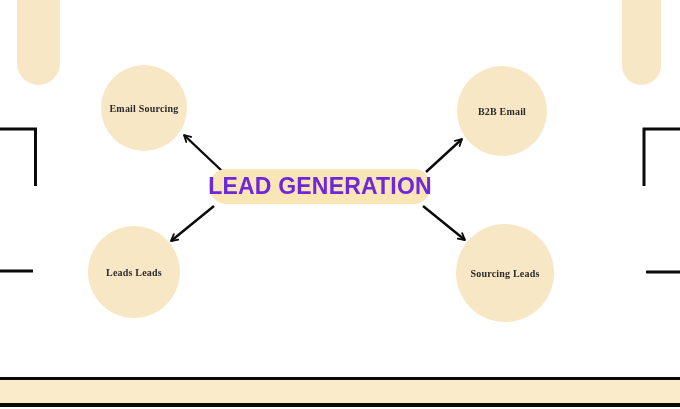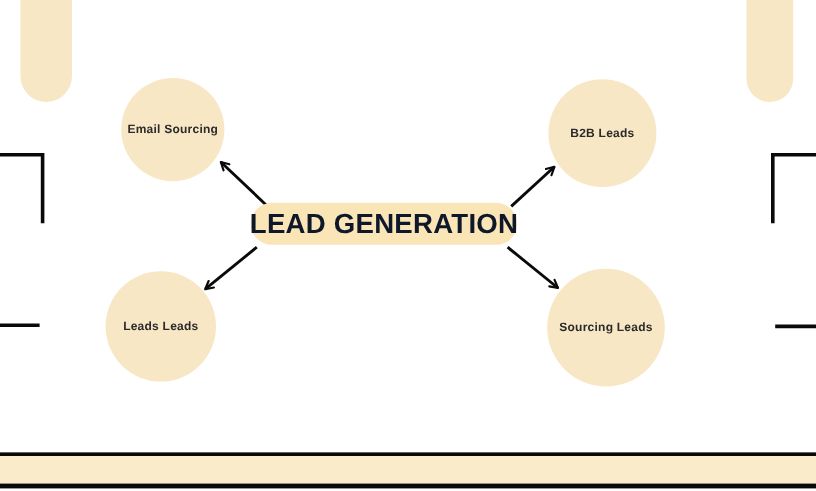--- a/index.html
+++ b/index.html
@@ -24,20 +24,21 @@
     width: 680px; height: 409px;
   }
   .node {
     position: absolute;
     background: #F8E7C5;
     border-radius: 50%;
     display: flex;
     align-items: center;
     justify-content: center;
     text-align: center;
+    font-family: Liberation Serif, serif;
   }
   .node span {
     font-size: 10px;
     font-weight: 700;
     color: #2b2b2b;
     letter-spacing: 0.2px;
   }
   .node-email   { left: 101px; top: 65px;  width: 86px; height: 86px; }
   .node-b2b     { left: 457px; top: 66px;  width: 90px; height: 90px; }
   .node-sales   { left: 88px;  top: 226px; width: 92px; height: 92px; }
@@ -48,21 +49,21 @@
     width: 222px; height: 35px;
     background: #FAE5B6;
     border-radius: 18px;
     display: flex;
     align-items: center;
     justify-content: center;
   }
   .center-pill span {
     font-size: 23px;
     font-weight: 700;
-    color: #0f172a;
+    color: #6d28d9;
     letter-spacing: 0.2px;
     white-space: nowrap;
   }
   .bottom-band {
     position: absolute;
     left: -2px; right: -2px;
     top: 377px;
     height: 23px;
     background: #FAEBCA;
     border-top: 3px solid #0a0a0a;
@@ -93,21 +94,21 @@
     <line x1="426" y1="172" x2="462" y2="139" stroke="#0a0a0a" stroke-width="2.4" marker-end="url(#arrowhead)"></line>
     <line x1="214" y1="206" x2="171" y2="241" stroke="#0a0a0a" stroke-width="2.4" marker-end="url(#arrowhead)"></line>
     <line x1="423" y1="206" x2="465" y2="240" stroke="#0a0a0a" stroke-width="2.4" marker-end="url(#arrowhead)"></line>
   </svg>
 
   <div class="node node-email">
     <span>Email Sourcing</span>
   </div>
 
   <div class="node node-b2b">
-    <span>B2B Leads</span>
+    <span>B2B Email</span>
   </div>
 
   <div class="node node-sales">
     <span>Leads Leads</span>
   </div>
 
   <div class="node node-linkdin">
     <span>Sourcing Leads</span>
   </div>
 

